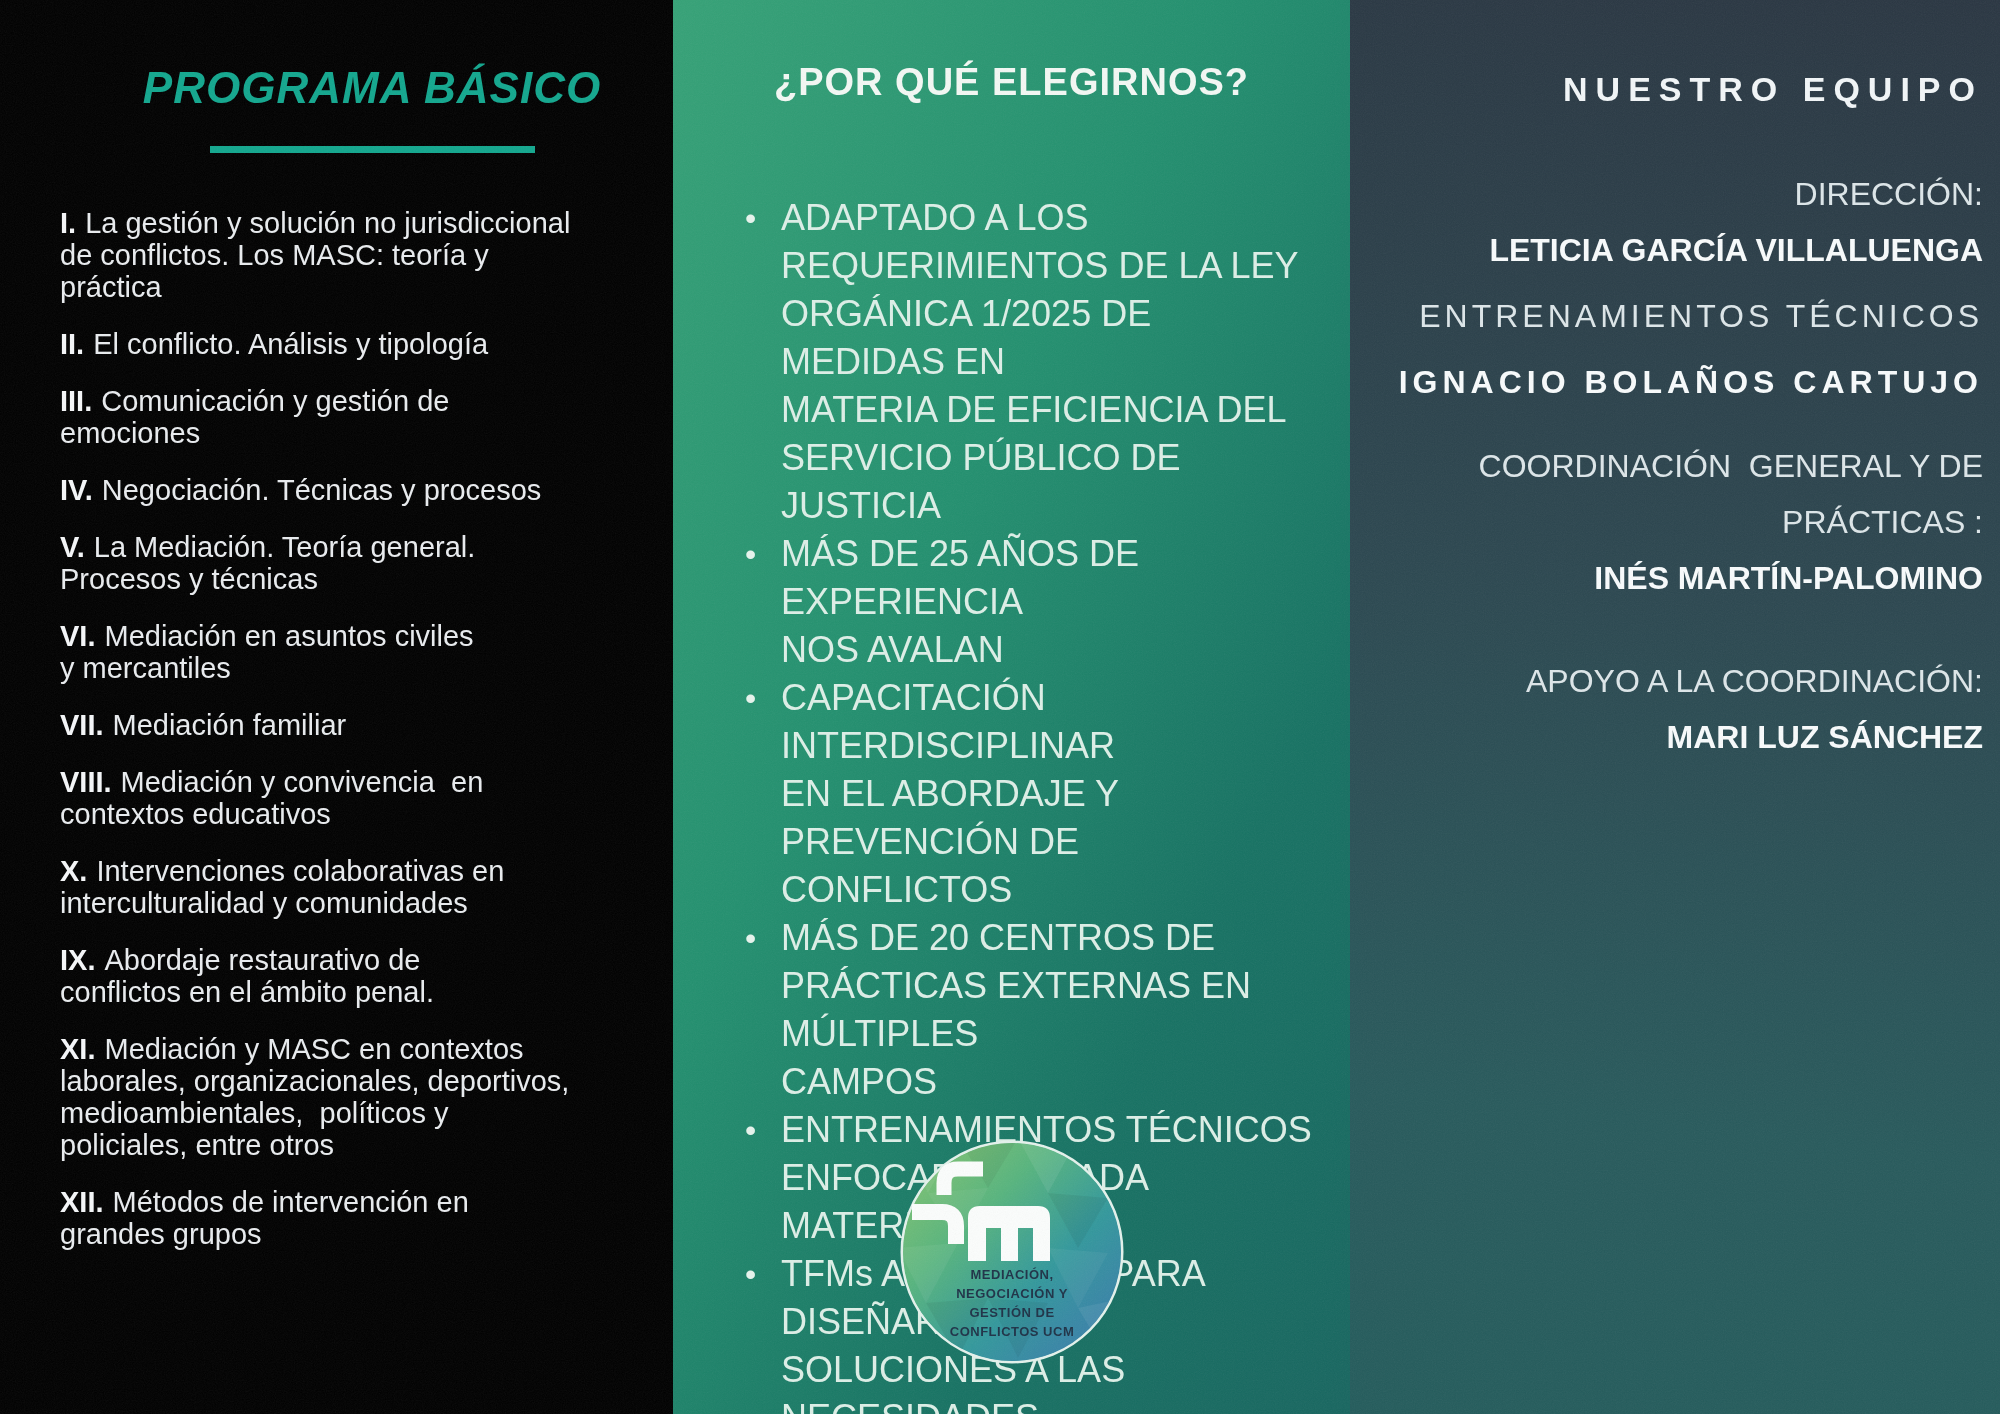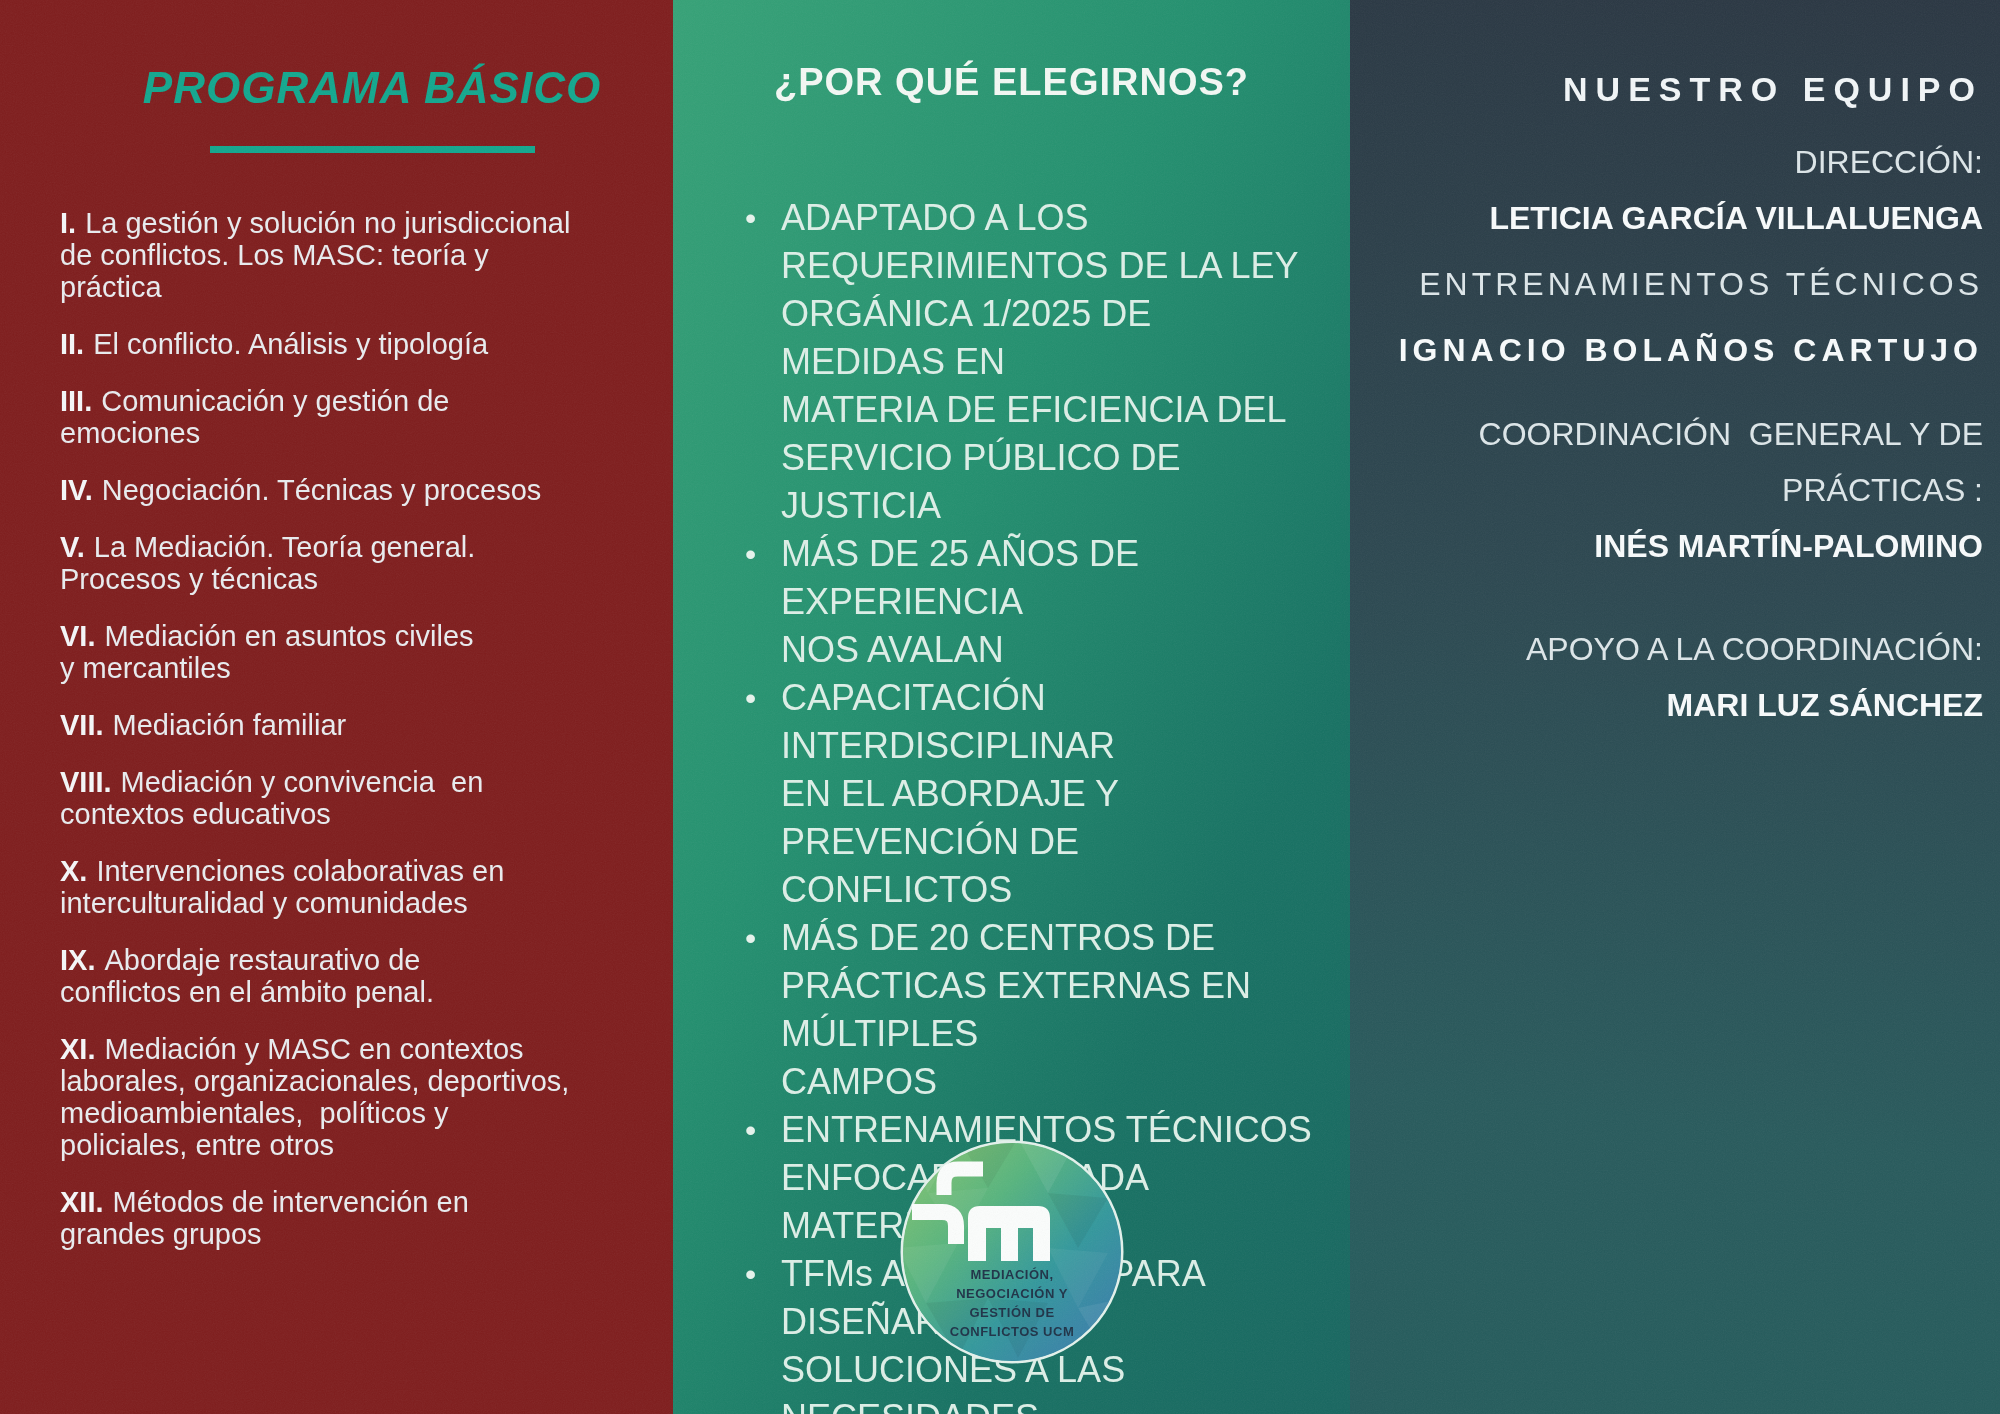--- a/index.html
+++ b/index.html
@@ -3,21 +3,21 @@
 <meta charset="utf-8">
 <style>
   html,body{margin:0;padding:0;background:#1e232c;}
   .page{
     position:relative;width:2000px;height:1414px;overflow:hidden;
     font-family:"Liberation Sans",sans-serif;
   }
   .panel{position:absolute;top:0;height:1414px;}
 
   
-  .panel-left{left:0;width:744px;background:#7f1d1d;}
+  .panel-left{left:0;width:744px;background:#000000;}
   .left-title{
     margin:66px 0 0;text-align:center;
     font-size:44px;font-weight:800;font-style:italic;letter-spacing:1px;
     color:#12a78e;line-height:1;
   }
   .left-underline{width:325px;height:7px;background:#12a78e;margin:36px auto 0;}
   .program-list{list-style:none;margin:54px 0 0;padding:0 20px 0 60px;}
   .program-list li{
     font-size:29px;line-height:32px;color:#e9ecef;
     margin:0 0 25px;white-space:pre-wrap;font-weight:400;
@@ -47,21 +47,21 @@
   
   .panel-right{
     left:1350px;width:688px;
     background:linear-gradient(187deg,#2a3642 0%,#2c4750 42%,#285a5c 78%,#245c5c 100%);
   }
   .right-inner{padding:72px 55px 0 20px;text-align:right;}
   .right-title{
     margin:0;font-size:34px;font-weight:800;letter-spacing:8px;
     color:#f2f6f8;line-height:34px;
   }
-  .team-rows{margin-top:40px;}
+  .team-rows{margin-top:72px;}
   .team-row{font-size:32px;line-height:33px;margin-bottom:23px;white-space:pre-wrap;color:#e8edef;}
   .team-row.light{font-weight:400;color:#dde6e9;}
   .team-row.bold{font-weight:700;color:#f8fbfc;}
   .team-row.wide{letter-spacing:4px;}
   .team-row.bwide{letter-spacing:5px;}
   .team-row.gap-sm{padding-top:10px;}
   .team-row.gap{padding-top:28px;}
   .team-row.gap2{padding-top:47px;}
 
   

